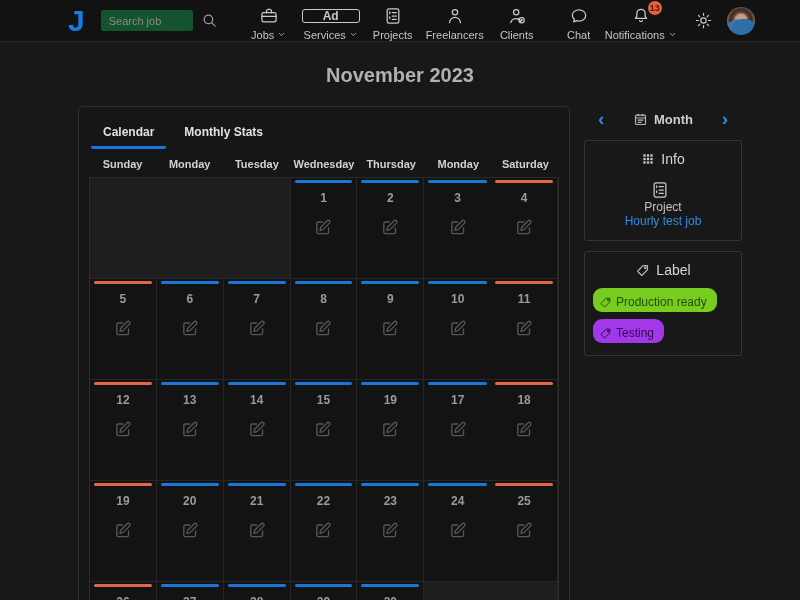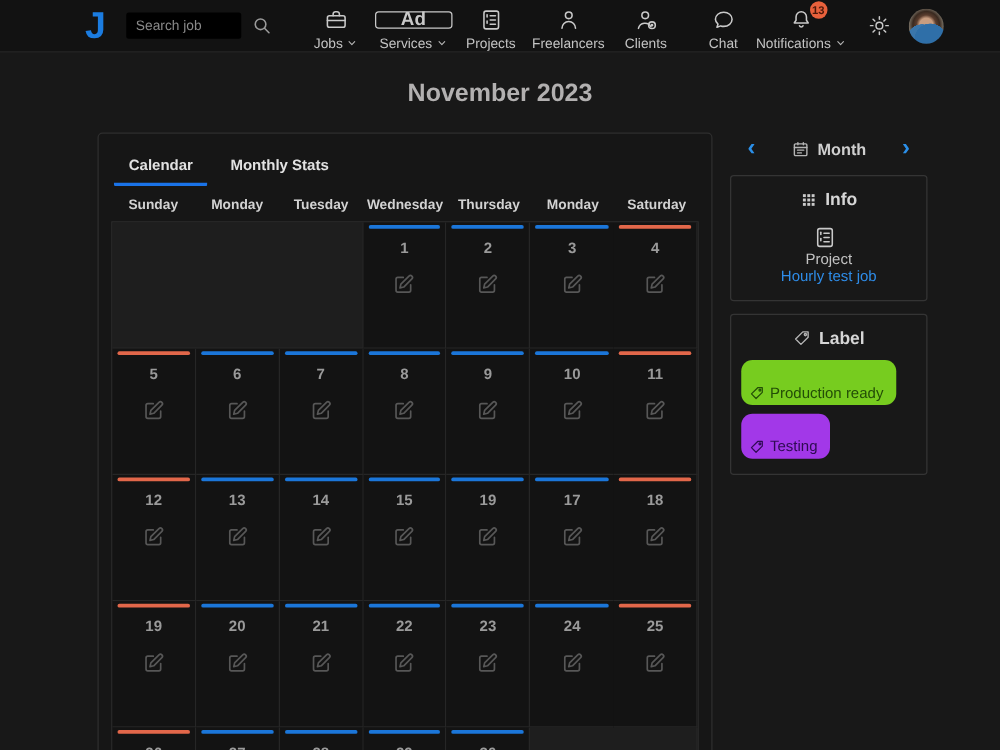--- a/index.html
+++ b/index.html
@@ -4,35 +4,35 @@
 <style>
   * { margin:0; padding:0; box-sizing:border-box; }
   html,body { width:800px; height:600px; overflow:hidden; background:#181818;
     font-family:"Liberation Sans", sans-serif; }
 
   
   .navbar { height:42px; background:#121212; border-bottom:1px solid #262626;
     display:flex; align-items:center; padding-left:68px; }
   .logo { color:#1b7ce0; font-size:30px; font-weight:bold; line-height:38px;
     margin-right:16px; cursor:pointer; }
-  .search { width:92px; height:21px; background:#000000; border:none; border-radius:2px;
+  .search { width:92px; height:21px; background:#14532d; border:none; border-radius:2px;
     color:#bdbdbd; font-size:11px; padding:0 8px; outline:none; }
   .search::placeholder { color:#8a8a8a; }
   .search-glass { margin:0 6px 0 8px; display:flex; }
   .nav-items { display:flex; align-items:flex-start; margin-left:14px; }
   .nav-item { display:flex; flex-direction:column; align-items:center; width:62px;
     cursor:pointer; padding-top:5px; position:relative; }
   .nav-item .nicon { height:20px; display:flex; align-items:center; justify-content:center;
     position:relative; }
   .nav-item .nlabel { color:#c4c4c4; font-size:11px; margin-top:3px; display:flex;
     align-items:center; gap:3px; white-space:nowrap; }
   .nav-badge { position:absolute; top:-5px; right:-11px; background:#e8613c; color:#4d180a;
     font-size:9px; font-weight:bold; width:14px; height:14px; border-radius:50%;
     display:flex; align-items:center; justify-content:center; }
-  .ad-box { border:1.5px solid #c9c9c9; color:#c9c9c9; border-radius:3px; font-size:15px;
+  .ad-box { border:1.5px solid #c9c9c9; color:#c9c9c9; border-radius:3px; font-size:12px;
     font-weight:bold; padding:1px 20px; line-height:10px; }
   .theme-toggle { margin-left:22px; cursor:pointer; display:flex; }
   .avatar { width:28px; height:28px; border-radius:50%; margin-left:14px; cursor:pointer;
     background:
       radial-gradient(circle at 62% 88%, #2f6fa8 0 42%, transparent 43%),
       radial-gradient(circle at 38% 88%, #3a76ab 0 40%, transparent 41%),
       radial-gradient(circle at 50% 46%, #c89d80 0 26%, #5a3d2e 38%, #3a2a20 52%, #8a8578 72%, #77736a 100%);
   }
 
   
@@ -68,34 +68,34 @@
 
   
   .aside { width:158px; margin-left:14px; }
   .month-nav { display:flex; align-items:center; justify-content:space-between;
     height:26px; padding:0 14px; margin-bottom:8px; }
   .chev { color:#2b8fe8; font-size:19px; font-weight:bold; cursor:pointer; line-height:20px; }
   .month-label { display:flex; align-items:center; gap:6px; color:#cfcfcf; font-size:13px;
     font-weight:bold; }
   .side-panel { border:1px solid #343434; border-radius:3px; padding:10px 8px 12px;
     margin-bottom:10px; }
-  .panel-title { display:flex; align-items:flex-end; justify-content:center; gap:6px;
-    color:#d6d6d6; font-size:14px; font-weight:bold; }
+  .panel-title { display:flex; align-items:center; justify-content:center; gap:6px;
+    color:#d6d6d6; font-size:14px; font-weight:normal; }
   .info-row { display:flex; align-items:center; margin-top:13px;flex-direction:column; }
   .info-row .ricon { display:flex; margin-right:6px; }
   .info-row .rlabel { color:#c2c2c2; font-size:12px; }
   .info-row .spacer { flex:1; }
   .link { color:#2e8ce8; font-size:12px; font-weight:normal; text-decoration:none;
     cursor:pointer; }
   .status-badge { background:#e8724f; color:#7c2b17; border:1px solid #d05c3c;
     font-size:12px; padding:3px 9px; border-radius:3px; cursor:default; }
   .label-badges { margin-top:10px; display:flex; flex-direction:column;
     align-items:flex-start; gap:7px; }
   .label-badge { display:inline-flex; align-items:flex-end; gap:4px; font-size:12px;
-    padding:19px 10px 3px 6px; border-radius:9px; cursor:pointer; }
+    padding:7px 10px 3px 6px; border-radius:9px; cursor:pointer; }
   svg { display:block; }
 </style>
 </head>
 <body>
 
 <header class="navbar">
   <div class="logo">J</div>
   <input class="search" placeholder="Search job" style="">
   <span class="search-glass" id="search-icon-slot">
       <svg width="17" height="17" viewBox="0 0 24 24" fill="none" stroke="#9a9a9a" stroke-width="1.8" stroke-linecap="round" stroke-linejoin="round">

